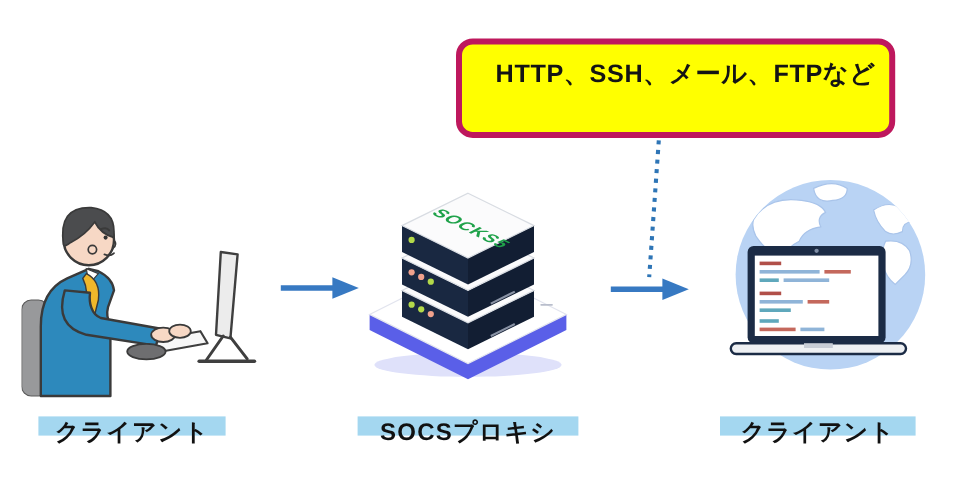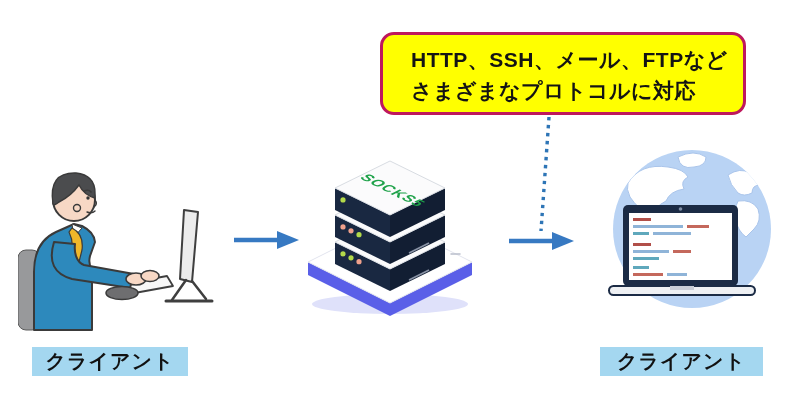--- a/index.html
+++ b/index.html
@@ -4,27 +4,27 @@
 <style>
   html,body{margin:0;padding:0;background:#ffffff;}
   .canvas{
     position:relative;width:800px;height:414px;background:#ffffff;overflow:hidden;
     font-family:"Liberation Sans",sans-serif;
   }
   .abs{position:absolute;}
   
   .callout{
     left:380px;top:32px;width:366px;height:83px;box-sizing:border-box;
-    background:#FFFF00;border:3px solid #be185d;border-radius:14px;
+    background:#FFFF00;border:5px solid #be185d;border-radius:14px;
     padding:9px 10px 0 28px;color:#141414;font-size:21px;font-weight:600;
     line-height:31px;letter-spacing:0.5px;white-space:nowrap;
   }
   
   .nodelabel{
-    height:29px;background:#A4D7F0;color:#111111;font-size:20px;font-weight:700;
+    height:16px;background:#A4D7F0;color:#111111;font-size:20px;font-weight:700;
     text-align:center;line-height:29px;letter-spacing:1px;
   }
   .lbl-client{left:32px;top:347px;width:156px;}
   .lbl-proxy{left:298px;top:347px;width:184px;}
   .lbl-internet{left:600px;top:347px;width:163px;}
   svg{display:block;}
   svg text.badge{
     font-family:"Liberation Sans",sans-serif;font-size:16px;font-weight:bold;
     fill:#1FA24A;letter-spacing:1px;
   }
@@ -41,21 +41,20 @@
     </g>
     <g>
       <line x1="509" y1="241" x2="554" y2="241" stroke="#3779C2" stroke-width="4.5"></line>
       <polygon points="552,232 574,241 552,250" fill="#3779C2"></polygon>
     </g>
     <line x1="549" y1="117" x2="541" y2="231" stroke="#2E75B6" stroke-width="3.4" stroke-dasharray="3.4 4.6"></line>
   </svg>
 
   <div class="abs callout">
     <div>HTTP、SSH、メール、FTPなど</div>
-    <div>さまざまなプロトコルに対応</div>
   </div>
 
   <svg class="abs" style="left:18px;top:162px;" width="206" height="170" viewBox="0 0 206 170">
     <g>
 
       <rect x="0" y="88" width="22" height="80" rx="8" fill="#98999B" stroke="#5A5A5A" stroke-width="1"></rect>
 
       <g stroke="#3F3F3F" stroke-linejoin="round" stroke-linecap="round">
         <polygon points="166,48 180,50 174,120 162,117" fill="#ECECEC" stroke-width="2"></polygon>
         <path d="M168,118 L154,138 M174,119 L188,137" fill="none" stroke-width="2.5"></path>
@@ -161,15 +160,16 @@
           <rect x="33" y="128" width="30" height="3" fill="#C4685C"></rect>
             <rect x="67" y="128" width="20" height="3" fill="#8FB4D8"></rect>
         </g>
         <rect x="9" y="141" width="146" height="9" rx="4.5" fill="#EEF0F3" stroke="#1B2B45" stroke-width="2"></rect>
         <rect x="70" y="141" width="24" height="4" fill="#C8CDD6"></rect>
       </g>
     </g>
   </svg>
 
   <div class="abs nodelabel lbl-client">クライアント</div>
+  <div class="abs nodelabel lbl-proxy">SOCSプロキシ</div>
   <div class="abs nodelabel lbl-internet">クライアント</div>
 
 </div>
 
 </body></html>

